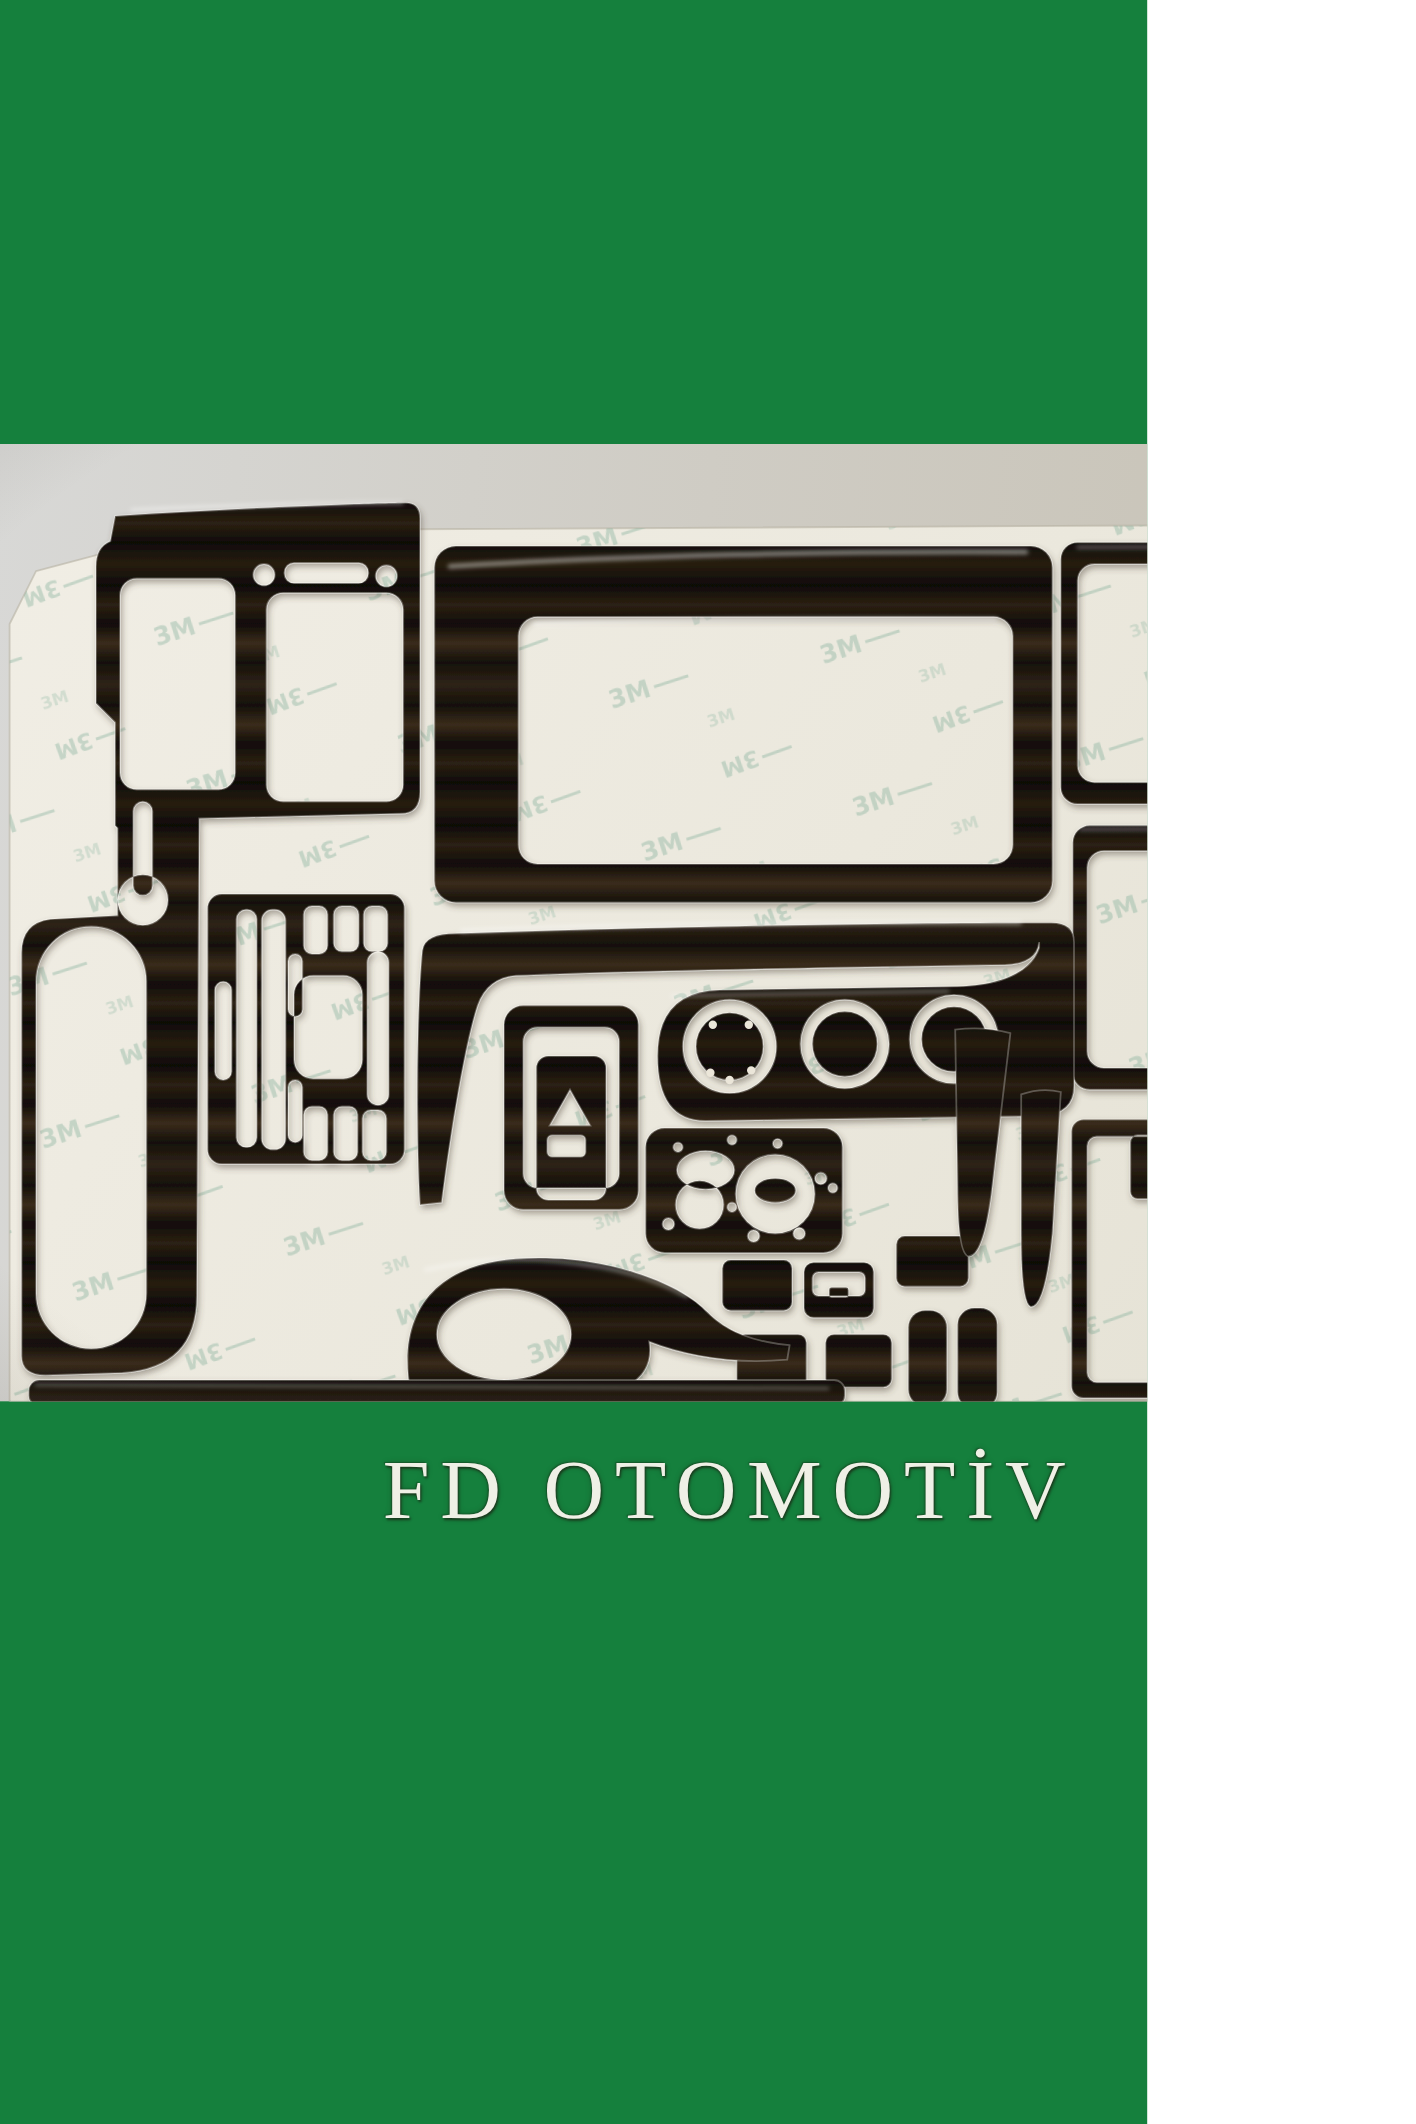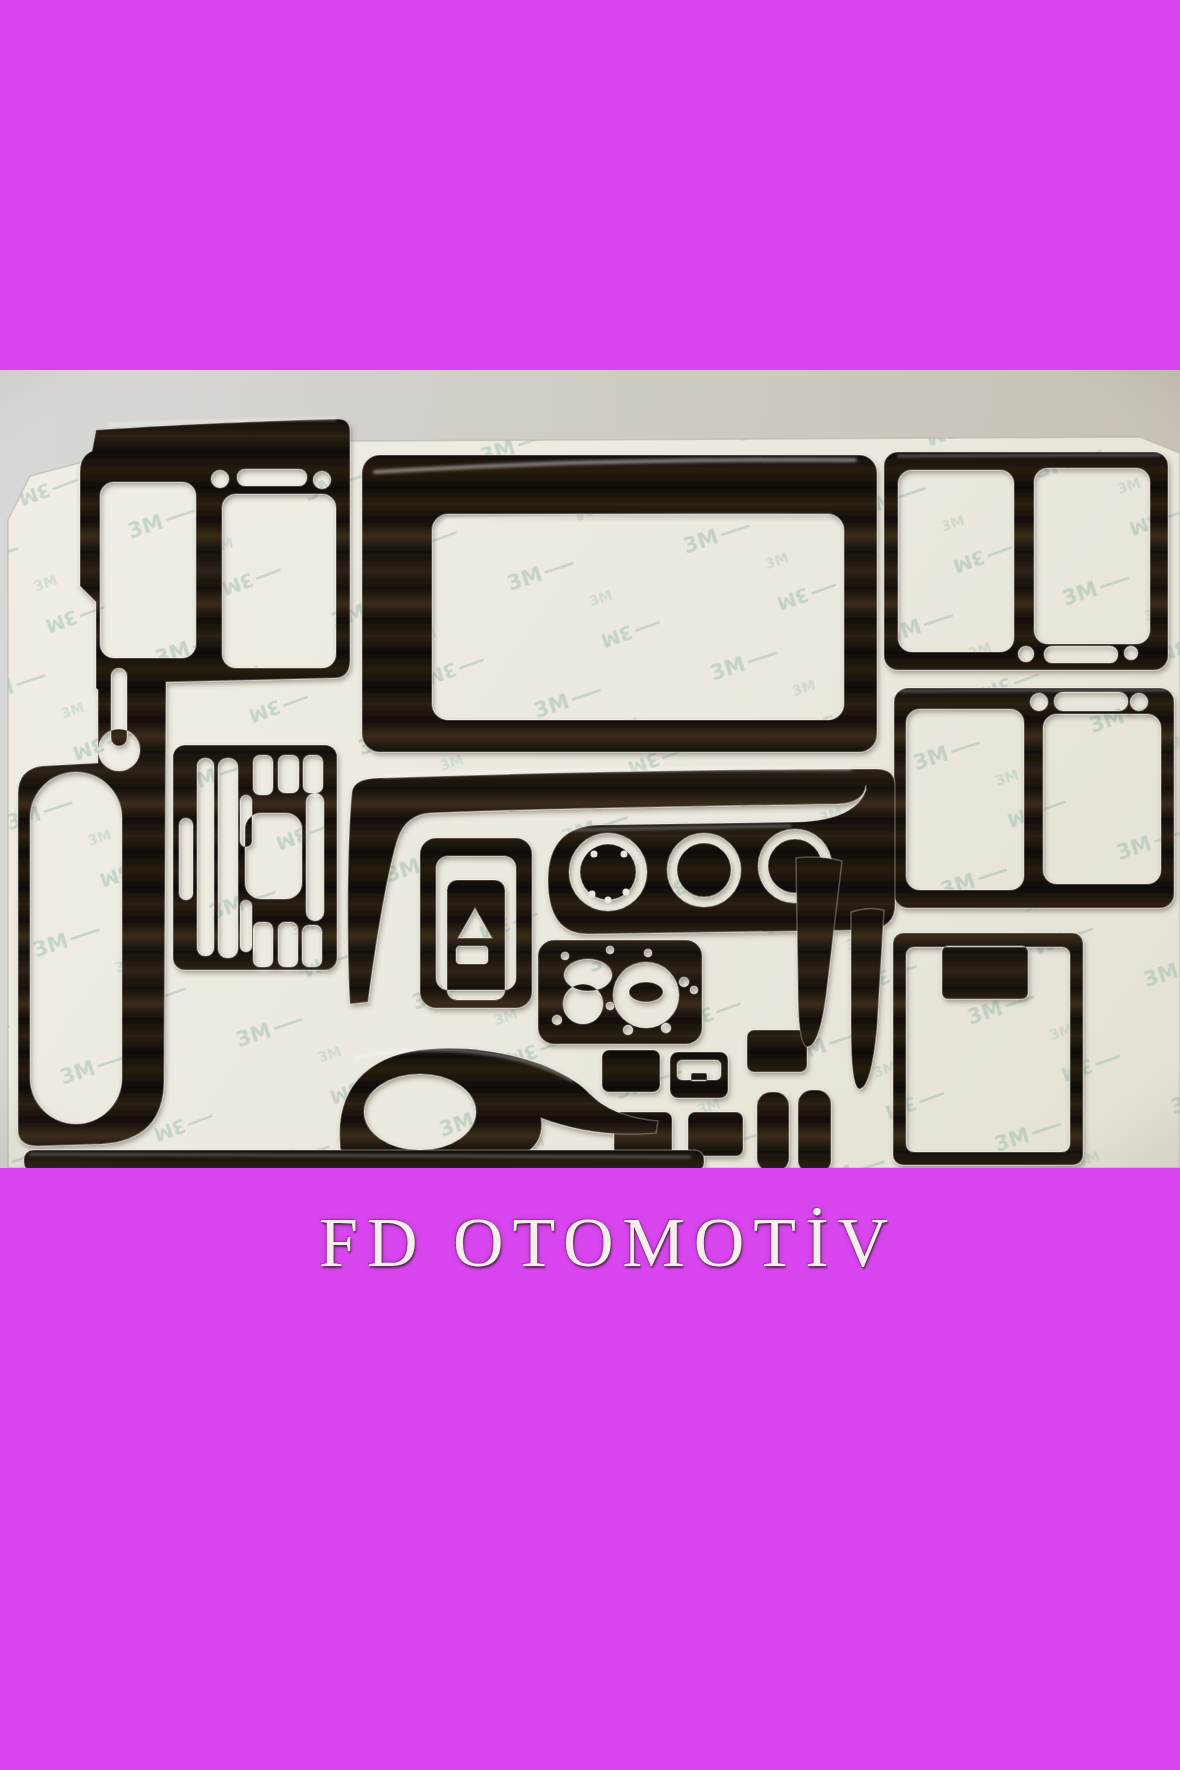--- a/index.html
+++ b/index.html
@@ -1,16 +1,16 @@
 <!DOCTYPE html>
 <html><head>
 <meta charset="utf-8">
 <style>
   html,body{margin:0;padding:0;background:#ffffff;}
-  .page{position:relative;width:1180px;height:1770px;background:#d946ef;overflow:hidden;
+  .page{position:relative;width:956px;height:1770px;background:#15803d;overflow:hidden;
         font-family:"Liberation Sans",sans-serif;}
   .photo-wrap{position:absolute;left:0;top:370px;width:1180px;height:798px;}
   svg{display:block;}
   .watermark{
     position:absolute;left:0;top:1208px;width:1180px;
     text-align:center;transform:translateX(18px);
     font-family:"Liberation Serif",serif;
     font-size:70px;font-weight:normal;line-height:1;
     letter-spacing:9px;color:#f7f4ec;opacity:.97;
     text-shadow:1px 2px 2px rgba(28,20,12,.65), -1px -1px 1px rgba(28,20,12,.30), 0 0 6px rgba(40,30,18,.25);

